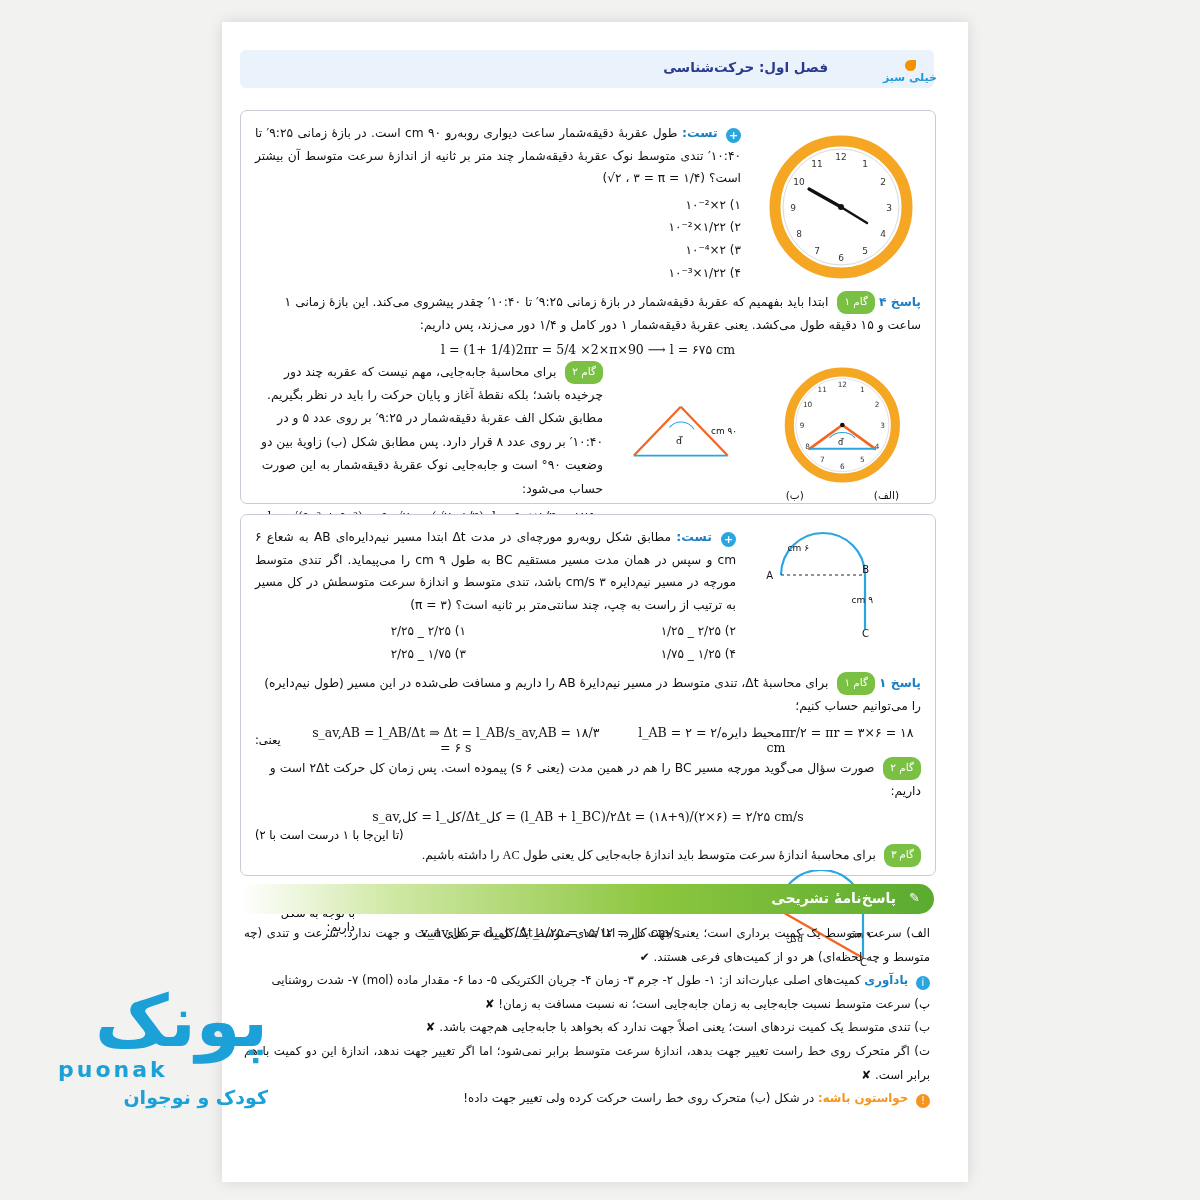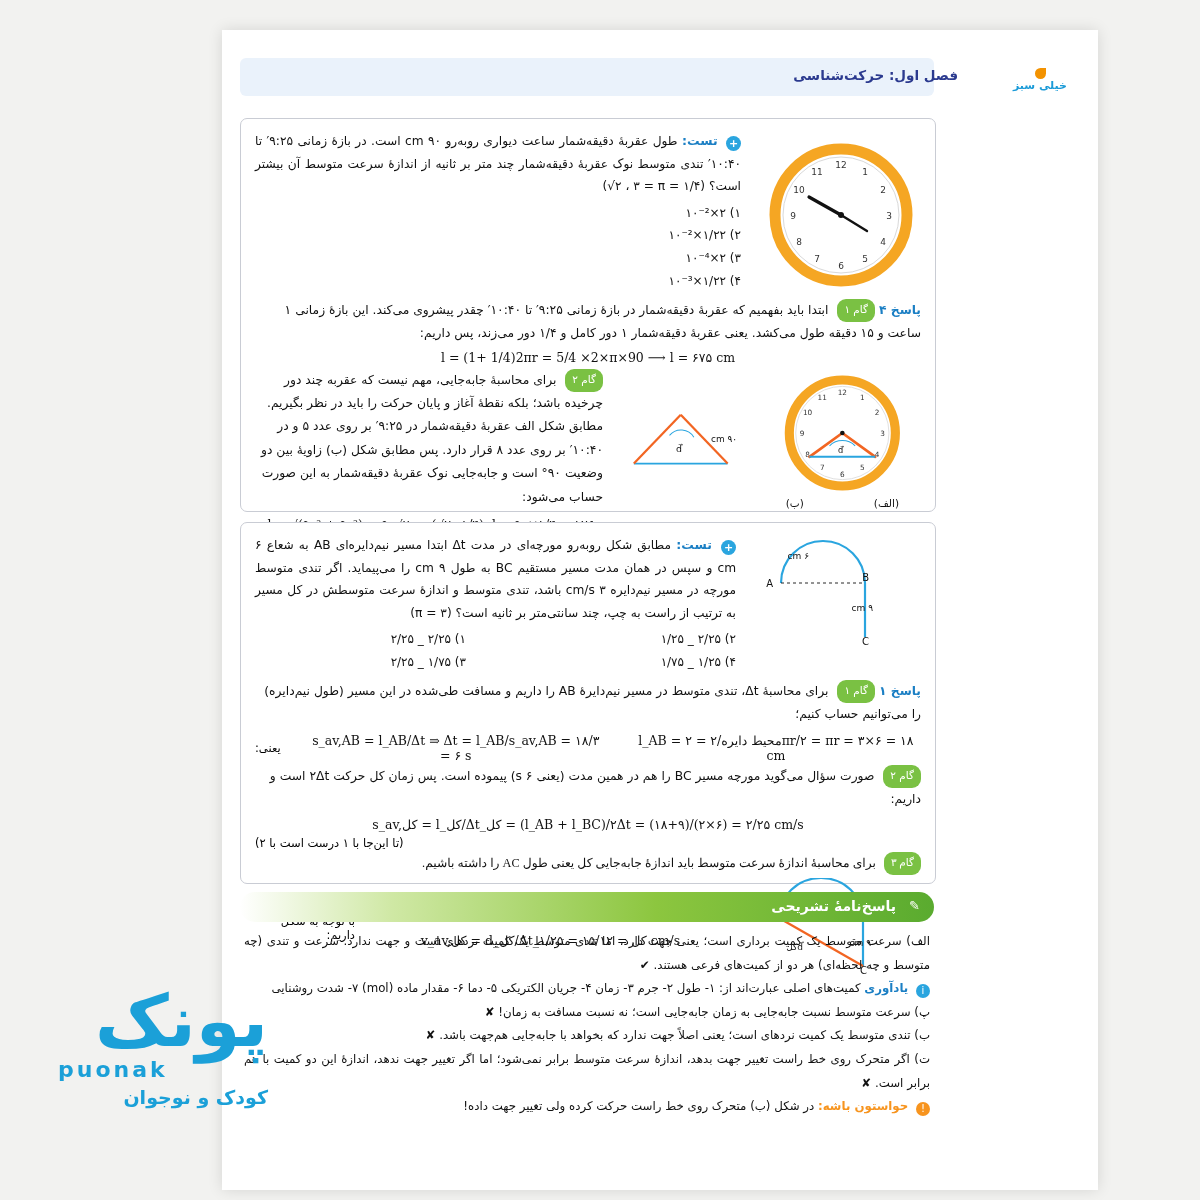--- a/index.html
+++ b/index.html
@@ -5,21 +5,21 @@
   html,body{margin:0;padding:0;}
   body{
     width:1200px;height:1200px;
     background:#f2f2f0;
     font-family:"DejaVu Sans","Liberation Sans",sans-serif;
     overflow:hidden;
     position:relative;
   }
   .page{
     position:absolute;
-    left:222px;top:30px;width:876px;height:1160px;
+    left:222px;top:22px;width:746px;height:1160px;
     background:#ffffff;
     box-shadow:0 0 14px rgba(0,0,0,.12);
   }
   
   .chapter-header{
     position:absolute;left:18px;top:28px;width:694px;height:38px;
     background:#eaf2fb;border-radius:6px;
   }
   .chapter-title{
     position:absolute;right:140px;top:37px;

